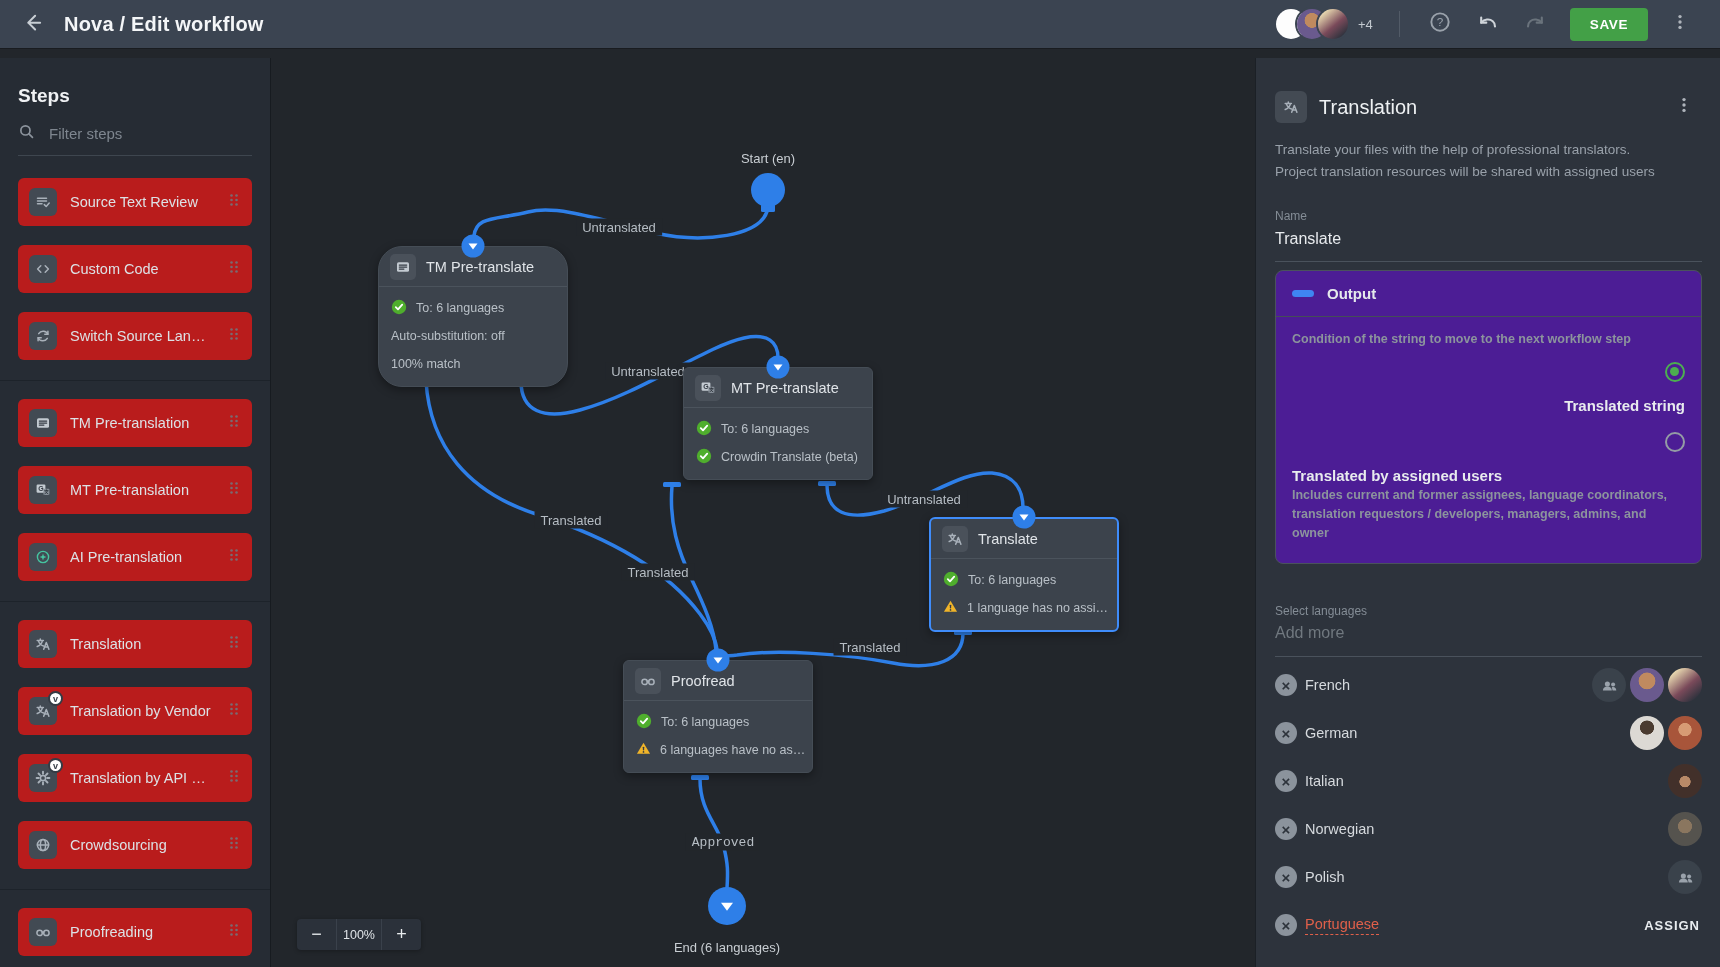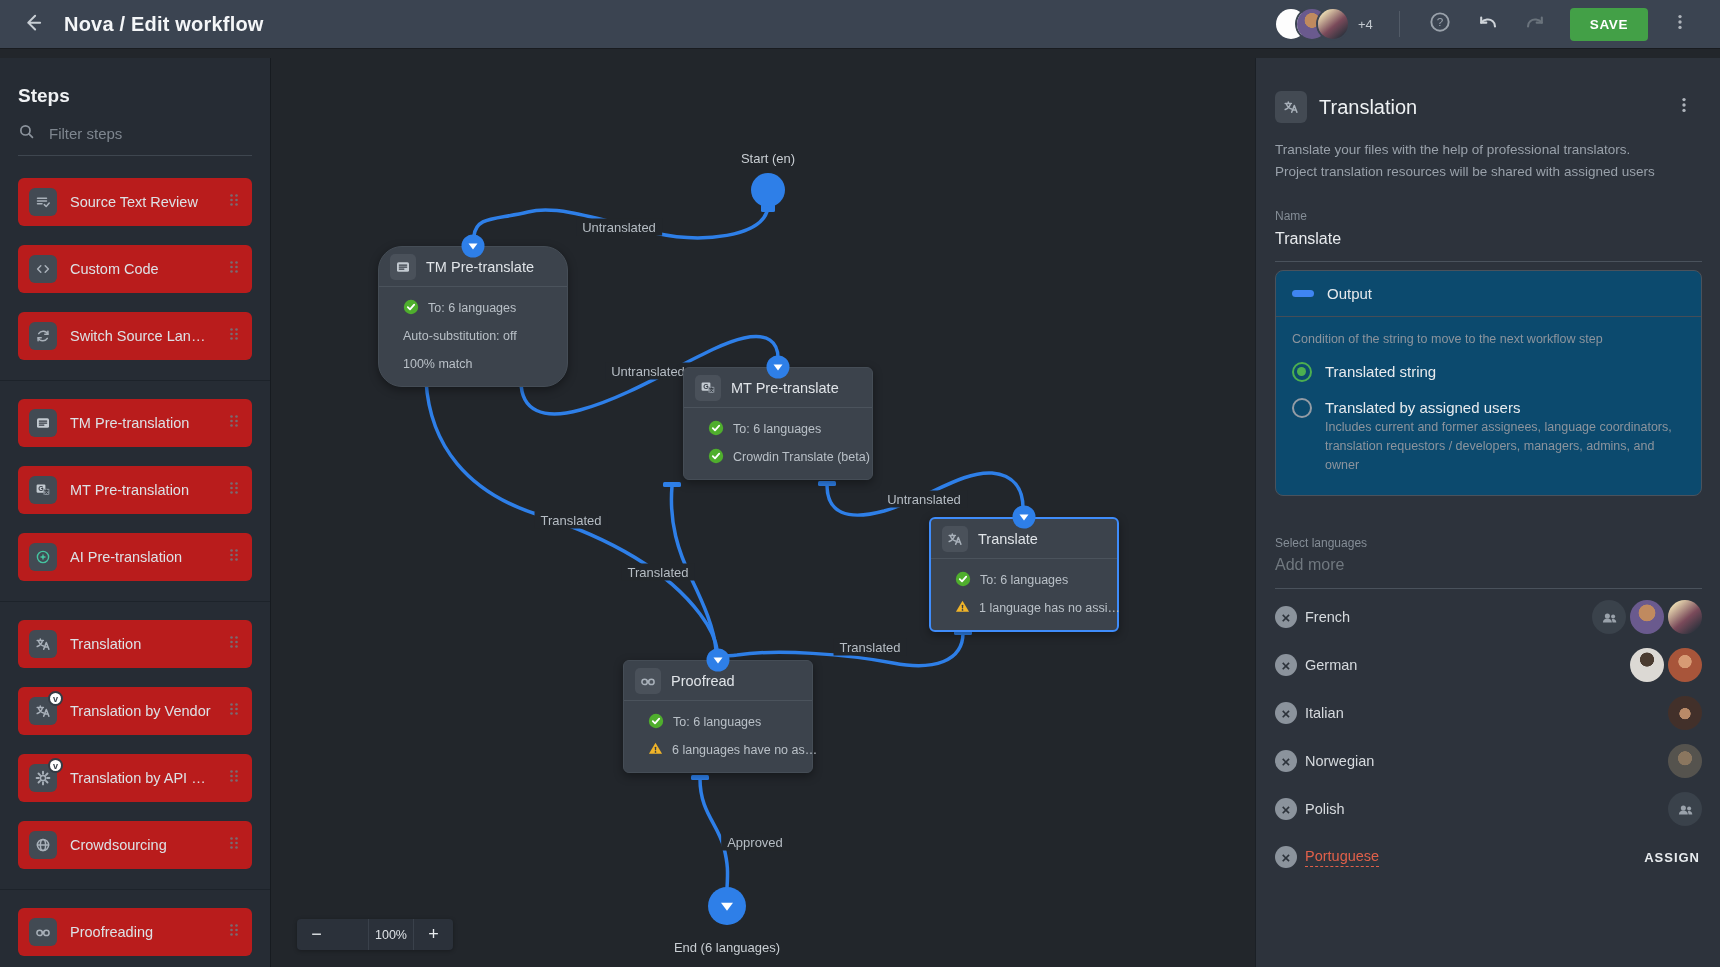--- a/index.html
+++ b/index.html
@@ -14,37 +14,37 @@
   #overlay{z-index:4;pointer-events:none;}
 
   .node{position:absolute;z-index:3;background:#3C434C;border-radius:6px;
         box-shadow:0 3px 10px rgba(0,0,0,.38);border:1px solid #454d56;}
   .node.selected{border:2px solid #3F8CFA;}
   .node-head{display:flex;align-items:center;gap:10px;height:40px;padding:0 11px;
              border-bottom:1px solid #4B535C;}
   .node-icon{width:26px;height:26px;border-radius:5px;background:#4A515A;display:flex;
              align-items:center;justify-content:center;flex:none;}
   .node-title{font-size:14.5px;color:#E0E4E8;white-space:nowrap;overflow:hidden;text-overflow:ellipsis;}
-  .node-body{padding:11px 24px 12px;}
+  .node-body{padding:11px 12px 12px;}
   .node-row{display:flex;align-items:center;gap:9px;min-height:20px;margin-top:8px;
             font-size:12.5px;color:#B9C0C7;white-space:nowrap;}
   .node-row:first-child{margin-top:0;}
   .edge-label{position:absolute;z-index:2;transform:translate(-50%,-50%);background:#22262B;
               padding:1px 6px;font-size:13px;color:#B6BDC4;white-space:nowrap;}
   .flow-cap{position:absolute;z-index:2;transform:translate(-50%,-50%);
             font-size:13px;color:#C9CED3;white-space:nowrap;}
 
   
   #zoombar{position:absolute;left:297px;top:919px;z-index:5;display:flex;align-items:stretch;
            height:31px;background:#2B313A;border-radius:4px;overflow:hidden;
            box-shadow:0 1px 4px rgba(0,0,0,.3);}
   #zoombar .zbtn{width:39px;display:flex;align-items:center;justify-content:center;
                  color:#E8EBEE;font-size:18px;cursor:pointer;}
   #zoombar .zlevel{width:46px;display:flex;align-items:center;justify-content:center;
-                   font-size:12.5px;color:#DFE3E7;border-left:1px solid #3A414B;border-right:1px solid #3A414B;margin-left:32px;}
+                   font-size:12.5px;color:#DFE3E7;border-left:1px solid #3A414B;border-right:1px solid #3A414B;}
 
   
   #header{position:absolute;left:0;top:0;width:1720px;height:48px;background:#3B4451;z-index:10;
           display:flex;align-items:center;box-shadow:0 1px 0 rgba(0,0,0,.25);}
   .back{width:64px;display:flex;justify-content:center;align-items:center;cursor:pointer;}
   #header h1{font-size:20px;font-weight:700;color:#F4F6F8;margin:0;letter-spacing:.2px;}
   .hdr-right{margin-left:auto;display:flex;align-items:center;padding-right:22px;}
   .avatars{display:flex;align-items:center;}
   .avatar{width:30px;height:30px;border-radius:50%;box-shadow:0 0 0 2px #3B4451;background:#888;}
   .avatar + .avatar{margin-left:-9px;}
@@ -81,28 +81,28 @@
          border-left:1px solid #1B2026;padding:31px 18px 0 19px;}
   .panel-head{display:flex;align-items:center;gap:12px;}
   .panel-icon{width:32px;height:32px;border-radius:6px;background:#434A53;display:flex;
               align-items:center;justify-content:center;}
   .panel-title{font-size:20px;font-weight:500;color:#EEF1F3;flex:1;}
   .panel-desc{margin-top:14px;font-size:13.5px;line-height:22px;color:#99A1AA;}
   .field-label{margin-top:26px;font-size:12px;color:#848D96;}
   .name-input{display:block;width:100%;background:transparent;border:none;outline:none;
               border-bottom:1px solid #4A525C;color:#E8EBEE;font-size:16px;padding:7px 0 13px;
               font-family:inherit;}
-  .output-card{margin-top:8px;border:1px solid #4A525C;border-radius:8px;background:#0c4a6e;}
+  .output-card{margin-top:8px;border:1px solid #4A525C;border-radius:8px;background:#4c1d95;font-weight:bold;}
   .output-head{display:flex;align-items:center;gap:13px;height:46px;padding:0 16px;
                border-bottom:1px solid #454D57;}
   .output-dash{width:22px;height:7px;border-radius:3.5px;background:#3F85F2;}
   .output-title{font-size:15px;color:#E5E9EC;}
   .output-body{padding:15px 16px 20px;}
   .condition{font-size:12.5px;color:#8C949D;}
-  .radio-row{display:flex;align-items:flex-start;gap:13px;margin-top:15px;cursor:pointer;}
+  .radio-row{display:flex;align-items:flex-end;gap:13px;margin-top:15px;cursor:pointer;flex-direction:column;}
   .radio{width:20px;height:20px;border-radius:50%;flex:none;position:relative;margin-top:1px;}
   .radio.on{border:2.5px solid #4CAF50;}
   .radio.on::after{content:"";position:absolute;left:3px;top:3px;width:9px;height:9px;
                    border-radius:50%;background:#4CAF50;}
   .radio.off{border:2px solid #949CA5;}
   .radio-label{font-size:15px;color:#E8EBEE;line-height:21px;}
   .radio-desc{font-size:12.5px;line-height:19px;color:#8C949D;margin-top:0;}
   .sel-lang-label{margin-top:40px;font-size:12px;color:#848D96;}
   .addmore{display:block;width:100%;background:transparent;border:none;outline:none;
            border-bottom:1px solid #4A525C;color:#70787F;font-size:16px;padding:6px 0 14px;font-family:inherit;}
@@ -271,21 +271,21 @@
           </div>
         </div>
       </div>
     <div id="labels">
         <span class="edge-label" style="left: 619px; top: 227px;">Untranslated</span>
         <span class="edge-label" style="left: 648px; top: 371px;">Untranslated</span>
         <span class="edge-label" style="left: 924px; top: 499px;">Untranslated</span>
         <span class="edge-label" style="left: 571px; top: 520px;">Translated</span>
         <span class="edge-label" style="left: 658px; top: 572px;">Translated</span>
         <span class="edge-label" style="left: 870px; top: 647px;">Translated</span>
-        <span class="edge-label" style="left: 755px; top: 842px;">Approved</span>
+        <span class="edge-label" style="left: 723px; top: 842px; font-family: Liberation Mono, monospace;">Approved</span>
         <span class="flow-cap" style="left: 768px; top: 158px;">Start (en)</span>
         <span class="flow-cap" style="left: 727px; top: 947px;">End (6 languages)</span>
       </div>
 
     <svg id="overlay" class="layer" viewBox="0 0 1720 967">
         <circle cx="473" cy="246" r="11.5" fill="#2E7FE8"></circle>
         <polygon points="468.5,243.525 477.5,243.525 473,249.6" fill="#fff"></polygon>
         <circle cx="778" cy="367" r="11.5" fill="#2E7FE8"></circle>
         <polygon points="773.5,364.525 782.5,364.525 778,370.6" fill="#fff"></polygon>
         <circle cx="1024" cy="517" r="11.5" fill="#2E7FE8"></circle>

